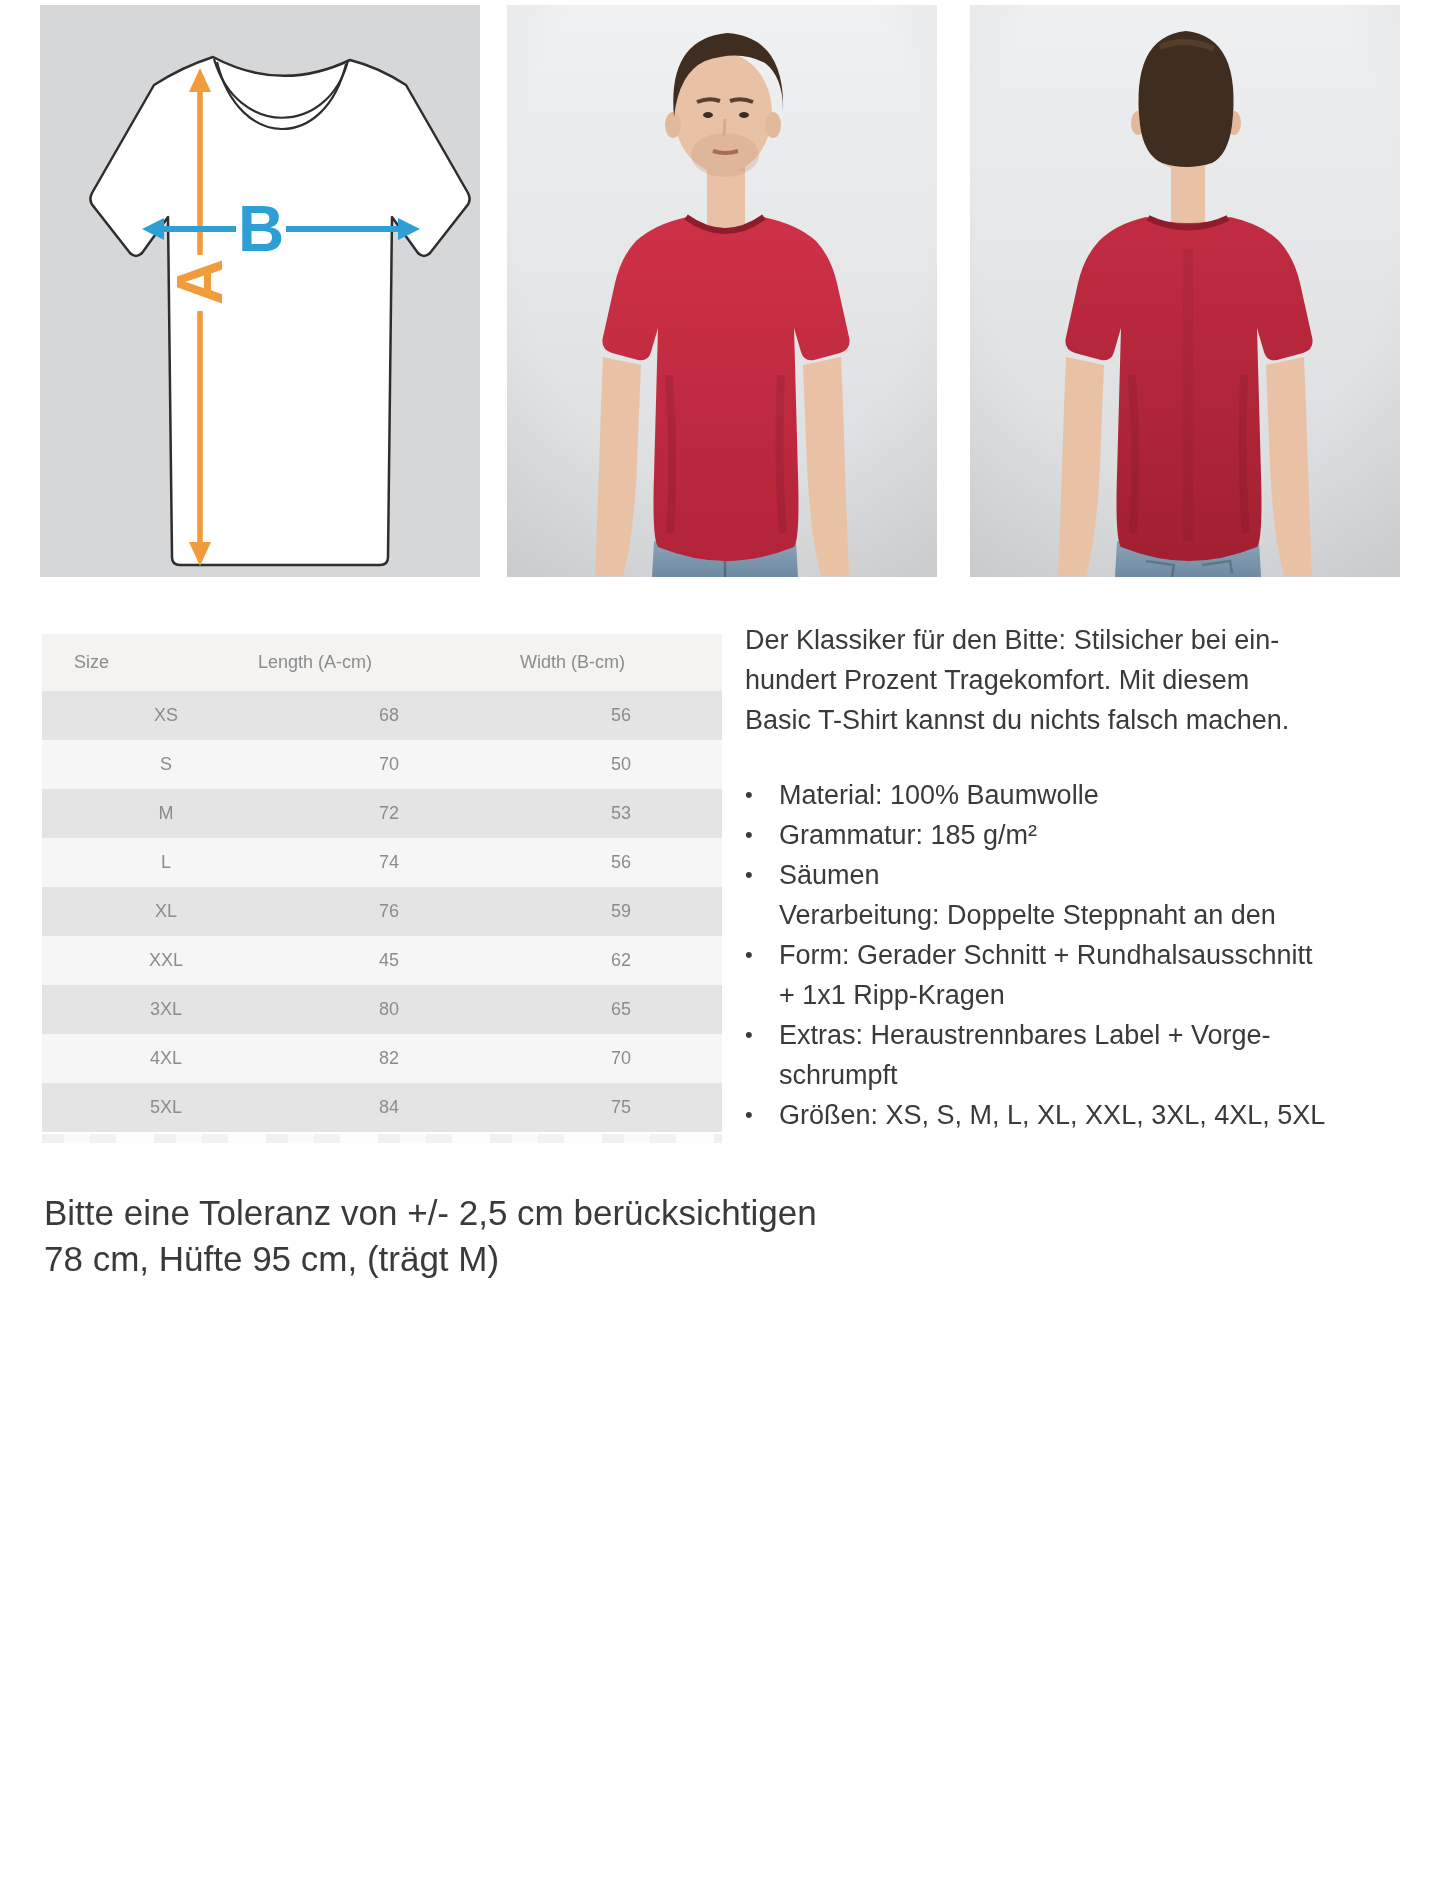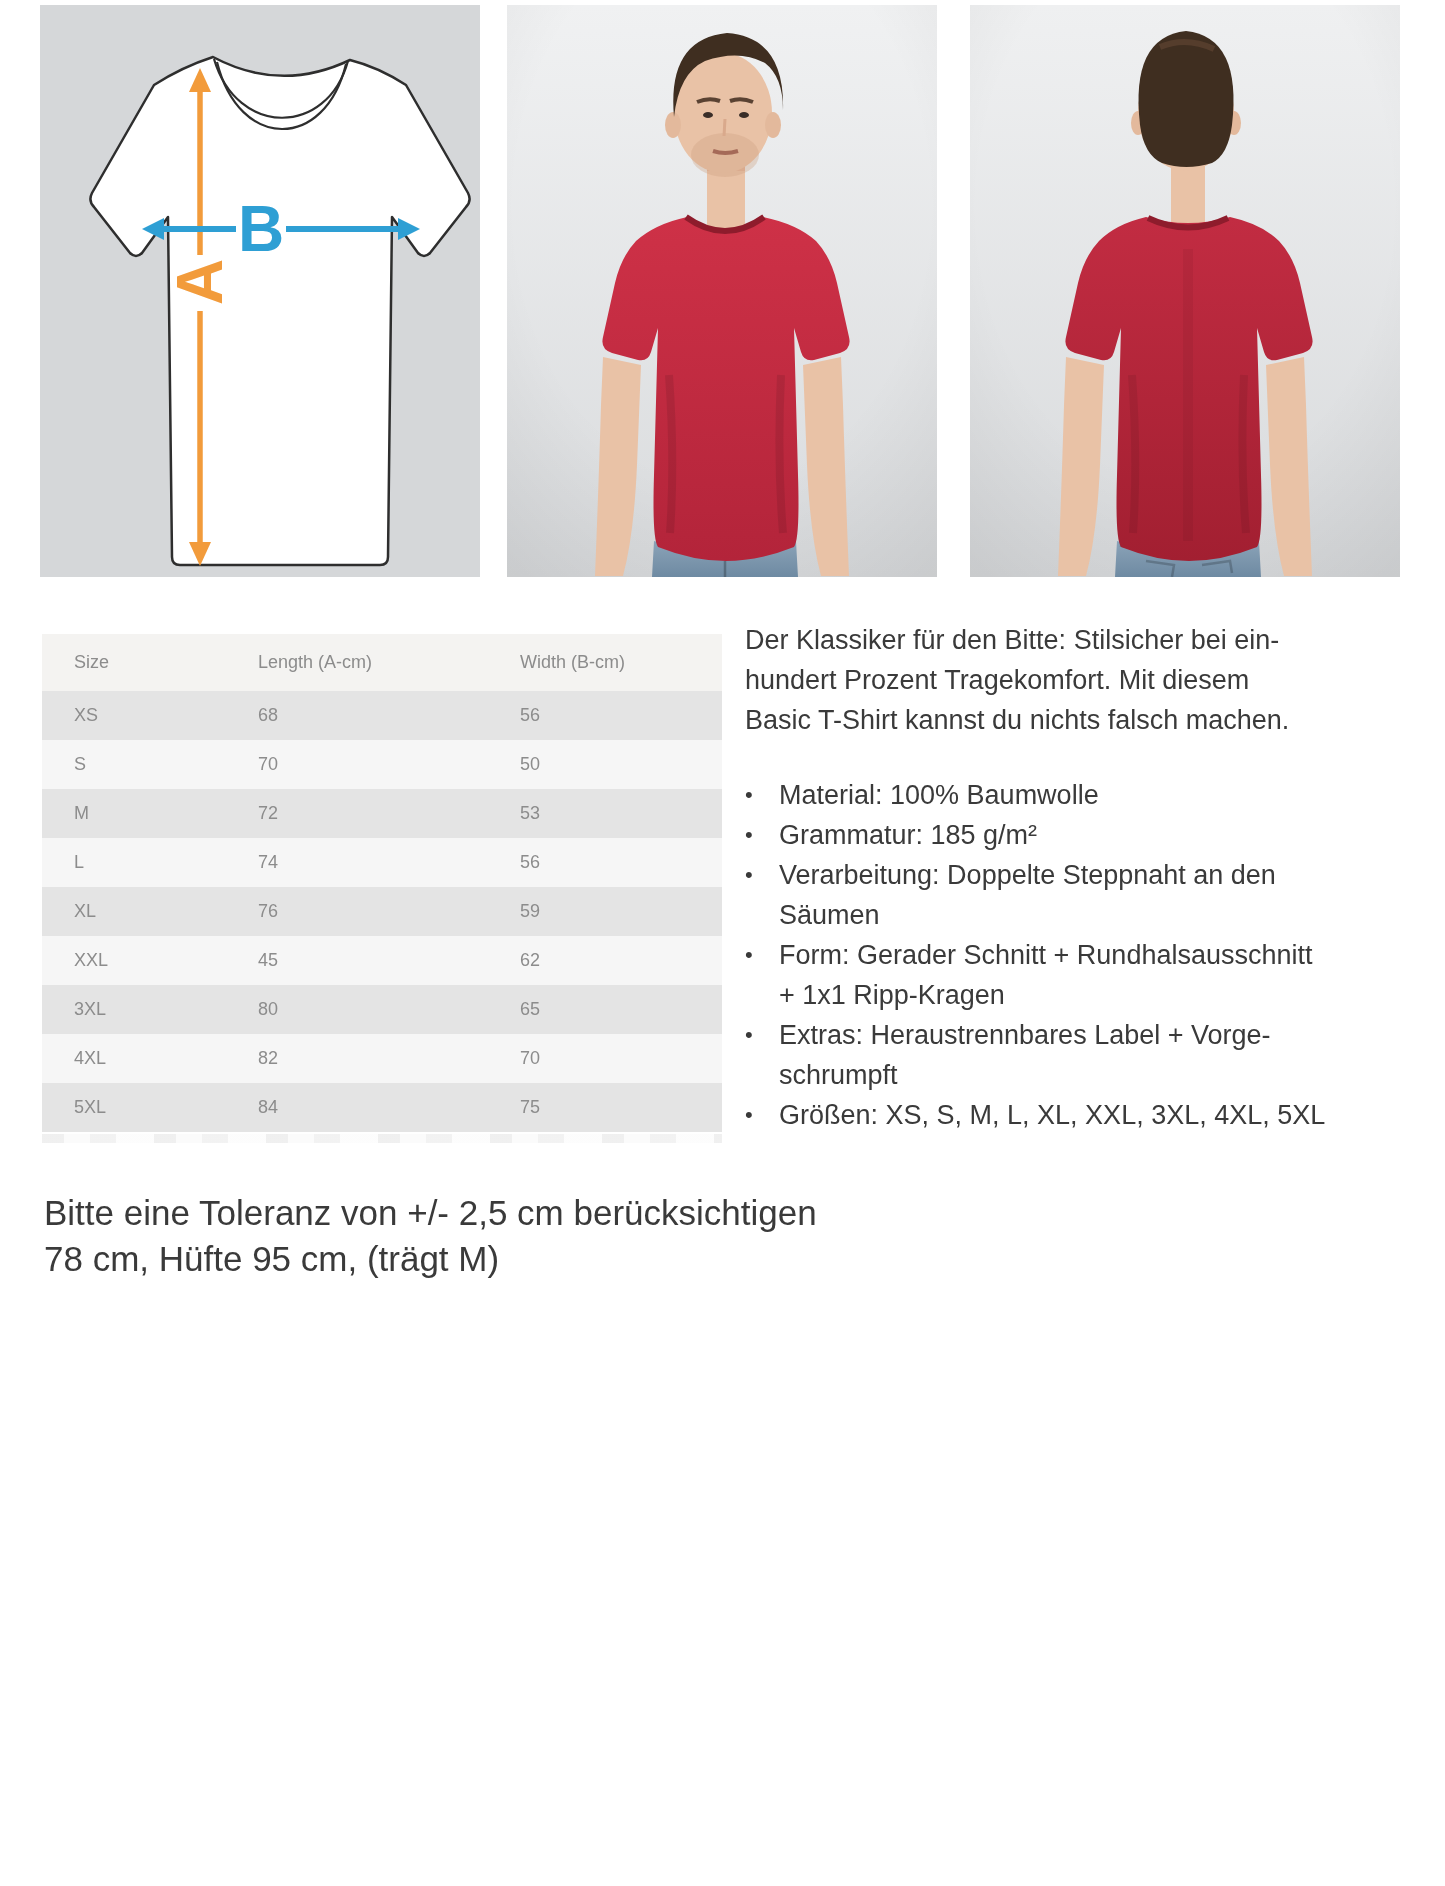--- a/index.html
+++ b/index.html
@@ -19,21 +19,21 @@
   #panel-back    { left:970px; width:430px; }
 
   
   #size-table { position:absolute; left:42px; top:634px; width:680px; }
   .st-row {
     display:grid; grid-template-columns:184px 262px auto;
     padding-left:32px; align-items:center;
     font-size:18px; color:var(--table-text,#8c8c8c);
   }
   .st-header { height:57px; background:var(--table-header-bg,#f4f3f1); }
-  .st-data { height:49px; }
+  .st-data { height:49px;text-align:center; }
   .st-odd  { background:var(--table-row-odd,#e4e4e4); }
   .st-even { background:var(--table-row-even,#f6f6f6); }
 
   
   #table-ghost {
     position:absolute; left:42px; top:1134px; width:680px; height:9px;
     background:repeating-linear-gradient(90deg,
       #ececec 0 22px, #fafafa 22px 48px, #efefef 48px 74px, #fcfcfc 74px 112px);
     opacity:.8;
   }
@@ -287,22 +287,22 @@
     </div>
     <div class="bullet">
       <span class="dot">•</span>
       <div class="bl">
           <div>Grammatur: 185 g/m²</div>
         </div>
     </div>
     <div class="bullet">
       <span class="dot">•</span>
       <div class="bl">
+        <div>Säumen</div>
         <div>Verarbeitung: Doppelte Steppnaht an den</div>
-        <div>Säumen</div>
       </div>
     </div>
     <div class="bullet">
       <span class="dot">•</span>
       <div class="bl">
         <div>Form: Gerader Schnitt + Rundhalsausschnitt</div>
         <div>+ 1x1 Ripp-Kragen</div>
       </div>
     </div>
     <div class="bullet">

